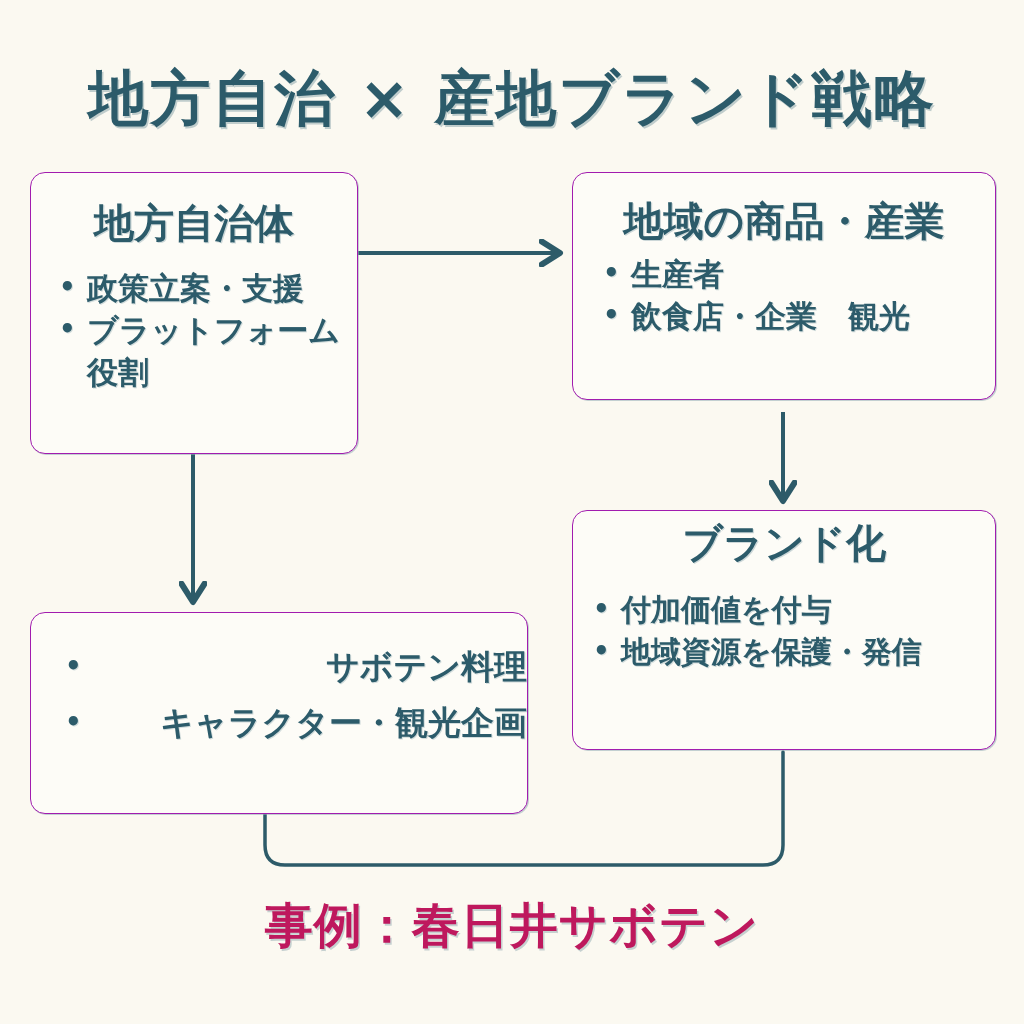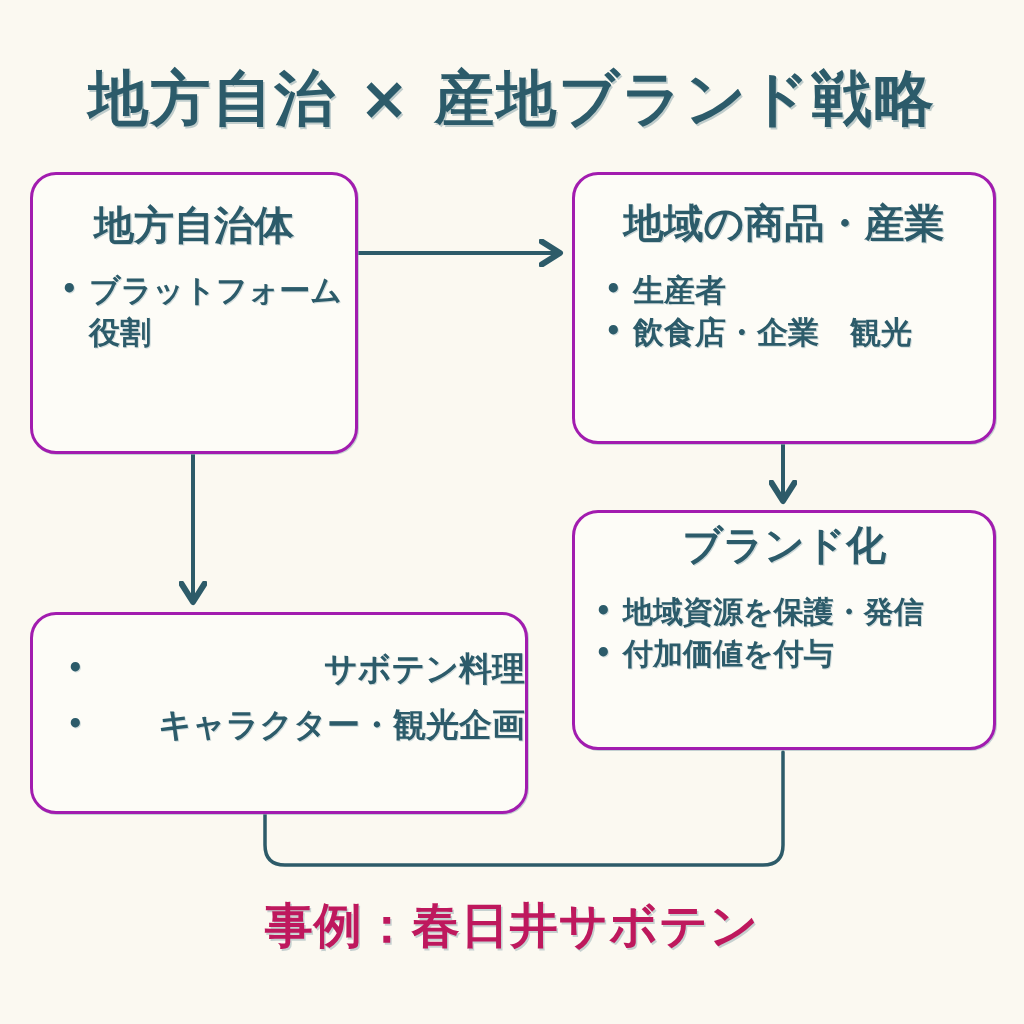--- a/index.html
+++ b/index.html
@@ -51,22 +51,22 @@
     color: #be185d;
     text-shadow: 1.5px 1.5px 0 rgba(120,150,160,0.4);
     white-space: nowrap;
   }
 
   
   .node {
     position: absolute;
     box-sizing: border-box;
     background: #fdfcf7;
-    border: 3px solid #a21caf;
-    border-radius: 26px;
+    border: 1px solid #a21caf;
+    border-radius: 15px;
     box-shadow: 1px 1px 0 rgba(150,175,182,0.55);
   }
   .node-title {
     text-align: center;
     font-size: 40px;
     line-height: 48px;
     font-weight: 700;
     color: #2c5b6a;
     text-shadow: 1.2px 1.2px 0 rgba(130,160,170,0.4);
     white-space: nowrap;
@@ -101,24 +101,24 @@
   .bullets li.cont::before { content: ""; }
 
   
   #node-municipality {
     left: 30px;  top: 172px;  width: 328px;  height: 282px;
   }
   #node-municipality .node-title { margin-top: 26px; }
   #node-municipality .bullets { margin-top: 20px; margin-left: 26px; }
 
   #node-products {
-    left: 572px; top: 172px;  width: 424px;  height: 272px;
+    left: 572px; top: 172px;  width: 424px;  height: 228px;
   }
   #node-products .node-title { margin-top: 24px; font-size: 40px; }
-  #node-products .bullets { margin-top: 22px; margin-left: 28px; }
+  #node-products .bullets { margin-top: 8px; margin-left: 28px; }
 
   #node-branding {
     left: 572px; top: 510px;  width: 424px;  height: 240px;
   }
   #node-branding .node-title { margin-top: 8px; }
   #node-branding .bullets { margin-top: 22px; margin-left: 18px; }
   #node-branding .bullets li { font-size: 30px; }
 
   #node-examples {
     left: 30px;  top: 612px;  width: 498px;  height: 202px;
@@ -162,38 +162,39 @@
     </g>
 
     <g>
       <path d="M265,814 L265,845 Q265,865 285,865 L763,865 Q783,865 783,845 L783,752" fill="none" stroke="#2d5b69" stroke-width="3.5" stroke-linecap="round"></path>
     </g>
   </svg>
 
   <div class="node" id="node-municipality">
     <div class="node-title">地方自治体</div>
     <ul class="bullets">
+      <li>政策立案・支援</li>
       <li>ブラットフォーム</li>
       <li class="cont">役割</li>
     </ul>
   </div>
 
   <div class="node" id="node-products">
     <div class="node-title">地域の商品・産業</div>
     <ul class="bullets">
       <li>生産者</li>
       <li>飲食店・企業　観光</li>
     </ul>
   </div>
 
   <div class="node" id="node-branding">
     <div class="node-title">ブランド化</div>
     <ul class="bullets">
+      <li>付加価値を付与</li>
       <li>地域資源を保護・発信</li>
-      <li>付加価値を付与</li>
     </ul>
   </div>
 
   <div class="node" id="node-examples">
     <ul class="bullets">
       <li>サボテン料理</li>
       <li>キャラクター・観光企画</li>
     </ul>
   </div>
 

